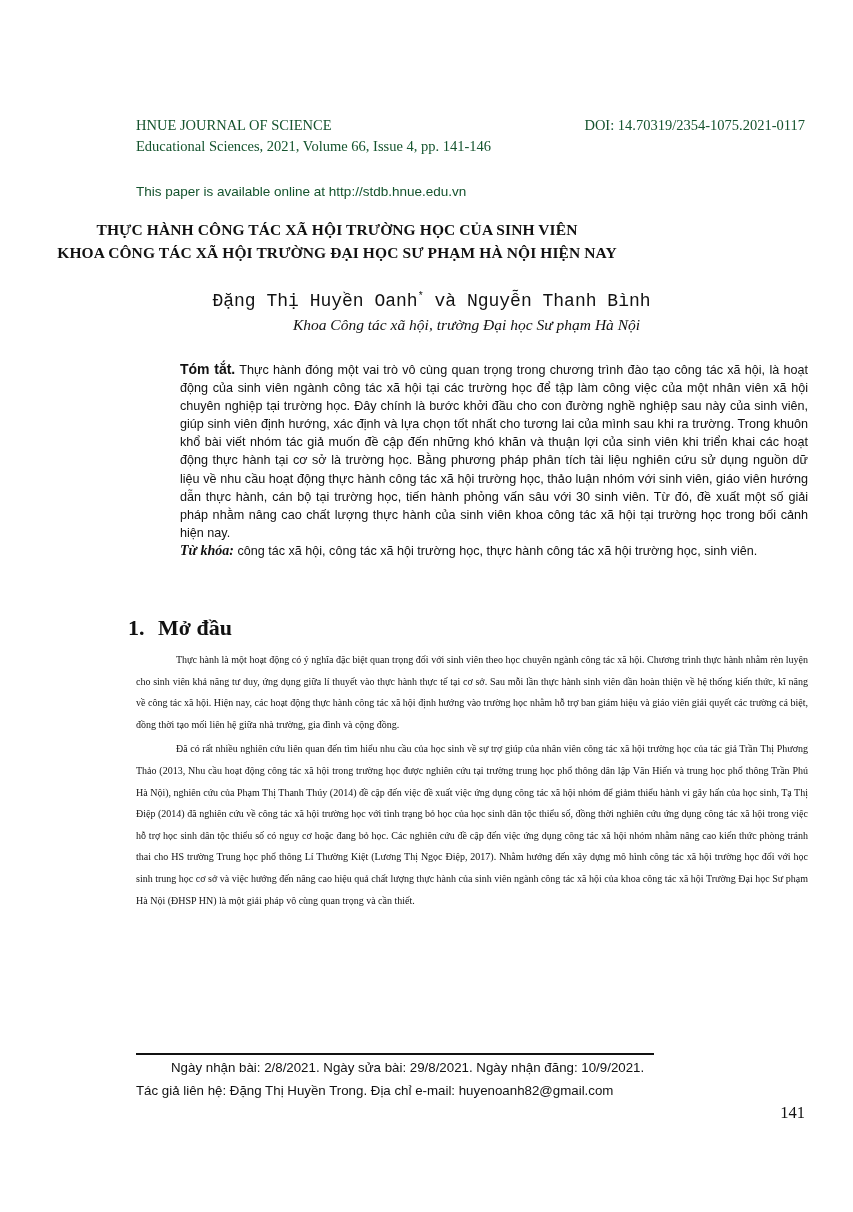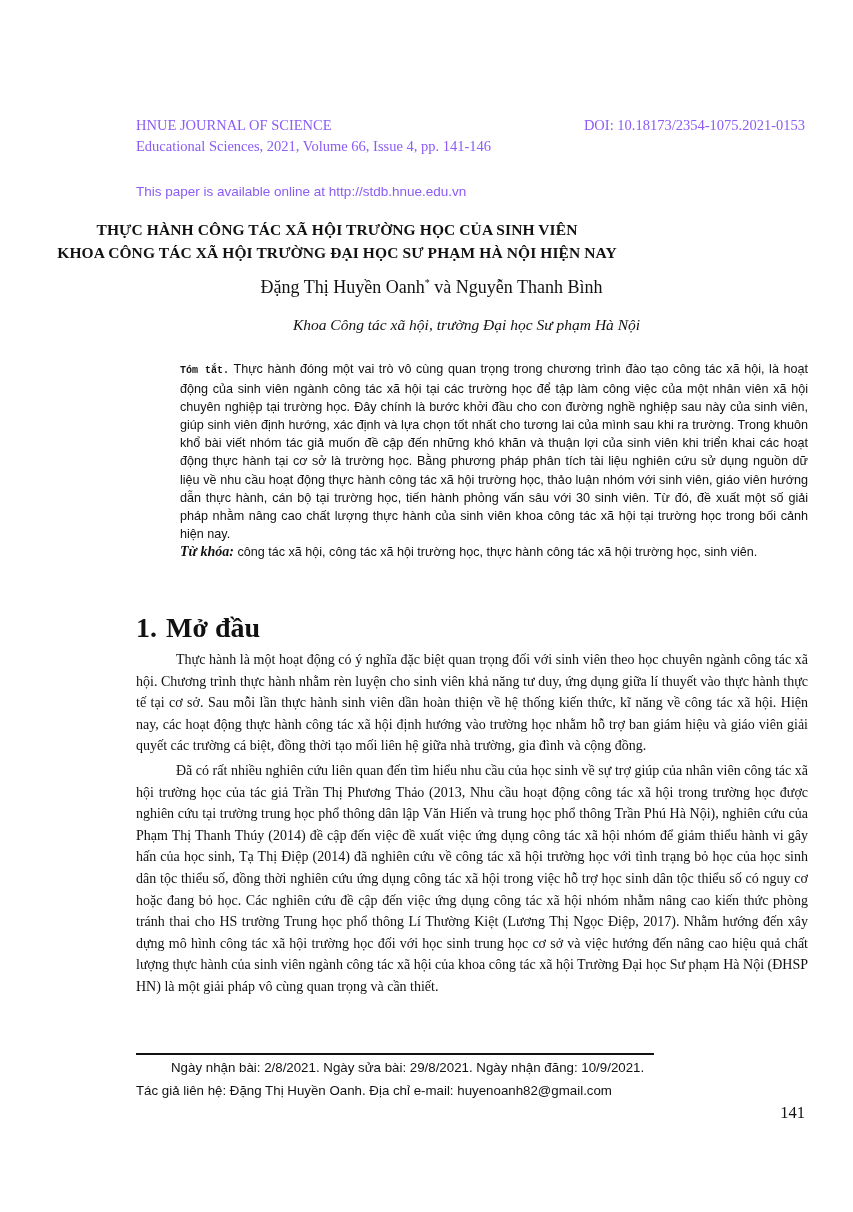--- a/index.html
+++ b/index.html
@@ -1,61 +1,61 @@
 <!DOCTYPE html>
 <html><head>
 <meta charset="utf-8">
 <style>
   html, body { margin: 0; padding: 0; background: #ffffff; }
   body { width: 853px; height: 1212px; position: relative; overflow: hidden; color: #111; font-family: "Liberation Serif", serif; }
   .abs { position: absolute; }
-  .hdr { font-size: 14.5px; line-height: 19px; color: #8b5cf6; }
+  .hdr { font-size: 14.5px; line-height: 19px; color: #14532d; }
   .hdr-sans { font-family: "Liberation Sans", sans-serif; font-size: 13.5px; }
   .title { left: 0; width: 674px; text-align: center; font-weight: bold; font-size: 15.5px; line-height: 21px; letter-spacing: 0.1px; }
   .authors { left: 0; width: 853px; text-align: center; font-size: 18px; line-height: 22px; }
   .authors sup { font-size: 10px; vertical-align: super; line-height: 0; }
   .affil { left: 0; width: 853px; text-align: center; font-style: italic; font-size: 15.5px; line-height: 20px; padding-left: 80px; box-sizing: border-box; }
   .abstract { left: 180px; width: 628px; font-family: "Liberation Sans", sans-serif; font-size: 12.6px; line-height: 18.1px; text-align: justify; }
-  .abstract b { font-family: Liberation Mono, monospace; font-size: 10px; }
+  .abstract b { font-family: Liberation Sans, sans-serif; font-size: 14px; }
   .abstract .kw { font-family: "Liberation Serif", serif; font-weight: bold; font-style: italic; font-size: 14px; margin-top: 9px; }
-  .section { left: 136px; font-weight: bold; font-size: 28px; line-height: 26px; }
+  .section { left: 128px; font-weight: bold; font-size: 22px; line-height: 26px; }
   .section .num { display: inline-block; width: 30px; }
-  .body-text { left: 136px; width: 672px; font-size: 14px; line-height: 21.6px; text-align: justify; }
+  .body-text { left: 136px; width: 672px; font-size: 10px; line-height: 21.6px; text-align: justify; }
   .body-text p { margin: 0 0 3px 0; text-indent: 40px; }
   .rule { left: 136px; width: 518px; height: 2px; background: #111; }
   .foot { left: 136px; font-size: 13.3px; line-height: 23px; font-family: "Liberation Sans", sans-serif; }
   .pagenum { right: 48px; font-size: 16.5px; }
 </style>
 </head>
 <body>
 
 <div class="abs hdr" style="left:136px; top:116px;">HNUE JOURNAL OF SCIENCE</div>
-<div class="abs hdr" style="right:48px; top:116px;">DOI: 10.18173/2354-1075.2021-0153</div>
+<div class="abs hdr" style="right:48px; top:116px;">DOI: 14.70319/2354-1075.2021-0117</div>
 <div class="abs hdr" style="left:136px; top:137px;">Educational Sciences, 2021, Volume 66, Issue 4, pp. 141-146</div>
 <div class="abs hdr hdr-sans" style="left:136px; top:158px;margin-top:24px;">This paper is available online at http://stdb.hnue.edu.vn</div>
 
 <div class="abs title" style="top:219px;">THỰC HÀNH CÔNG TÁC XÃ HỘI TRƯỜNG HỌC CỦA SINH VIÊN</div>
 <div class="abs title" style="top:242px;">KHOA CÔNG TÁC XÃ HỘI TRƯỜNG ĐẠI HỌC SƯ PHẠM HÀ NỘI HIỆN NAY</div>
 
-<div class="abs authors" style="top:276px; padding-left:10px; box-sizing:border-box;">
+<div class="abs authors" style="top:290px; padding-left:10px; box-sizing:border-box;font-family:Liberation Mono, monospace;">
   <span>Đặng Thị Huyền Oanh</span><sup>*</sup><span> và </span><span>Nguyễn Thanh Bình</span>
 </div>
 <div class="abs affil" style="top:315px;">Khoa Công tác xã hội, trường Đại học Sư phạm Hà Nội</div>
 
 <div class="abs abstract" style="top:360px;">
   <div><b>Tóm tắt.</b><span> Thực hành đóng một vai trò vô cùng quan trọng trong chương trình đào tạo công tác xã hội, là hoạt động của sinh viên ngành công tác xã hội tại các trường học để tập làm công việc của một nhân viên xã hội chuyên nghiệp tại trường học. Đây chính là bước khởi đầu cho con đường nghề nghiệp sau này của sinh viên, giúp sinh viên định hướng, xác định và lựa chọn tốt nhất cho tương lai của mình sau khi ra trường. Trong khuôn khổ bài viết nhóm tác giả muốn đề cập đến những khó khăn và thuận lợi của sinh viên khi triển khai các hoạt động thực hành tại cơ sở là trường học. Bằng phương pháp phân tích tài liệu nghiên cứu sử dụng nguồn dữ liệu về nhu cầu hoạt động thực hành công tác xã hội trường học, thảo luận nhóm với sinh viên, giáo viên hướng dẫn thực hành, cán bộ tại trường học, tiến hành phỏng vấn sâu với 30 sinh viên. Từ đó, đề xuất một số giải pháp nhằm nâng cao chất lượng thực hành của sinh viên khoa công tác xã hội tại trường học trong bối cảnh hiện nay.</span></div>
   <div><span class="kw">Từ khóa:</span><span> công tác xã hội, công tác xã hội trường học, thực hành công tác xã hội trường học, sinh viên.</span></div>
 </div>
 
 <div class="abs section" style="top:615px;">
   <span class="num">1.</span><span>Mở đầu</span>
 </div>
 
 <div class="abs body-text" style="top:649px;">
   <p>Thực hành là một hoạt động có ý nghĩa đặc biệt quan trọng đối với sinh viên theo học chuyên ngành công tác xã hội. Chương trình thực hành nhằm rèn luyện cho sinh viên khả năng tư duy, ứng dụng giữa lí thuyết vào thực hành thực tế tại cơ sở. Sau mỗi lần thực hành sinh viên dần hoàn thiện về hệ thống kiến thức, kĩ năng về công tác xã hội. Hiện nay, các hoạt động thực hành công tác xã hội định hướng vào trường học nhằm hỗ trợ ban giám hiệu và giáo viên giải quyết các trường cá biệt, đồng thời tạo mối liên hệ giữa nhà trường, gia đình và cộng đồng.</p>
   <p>Đã có rất nhiều nghiên cứu liên quan đến tìm hiểu nhu cầu của học sinh về sự trợ giúp của nhân viên công tác xã hội trường học của tác giả Trần Thị Phương Thảo (2013, Nhu cầu hoạt động công tác xã hội trong trường học được nghiên cứu tại trường trung học phổ thông dân lập Văn Hiến và trung học phổ thông Trần Phú Hà Nội), nghiên cứu của Phạm Thị Thanh Thúy (2014) đề cập đến việc đề xuất việc ứng dụng công tác xã hội nhóm để giảm thiểu hành vi gây hấn của học sinh, Tạ Thị Điệp (2014) đã nghiên cứu về công tác xã hội trường học với tình trạng bỏ học của học sinh dân tộc thiểu số, đồng thời nghiên cứu ứng dụng công tác xã hội trong việc hỗ trợ học sinh dân tộc thiểu số có nguy cơ hoặc đang bỏ học. Các nghiên cứu đề cập đến việc ứng dụng công tác xã hội nhóm nhằm nâng cao kiến thức phòng tránh thai cho HS trường Trung học phổ thông Lí Thường Kiệt (Lương Thị Ngọc Điệp, 2017). Nhằm hướng đến xây dựng mô hình công tác xã hội trường học đối với học sinh trung học cơ sở và việc hướng đến nâng cao hiệu quả chất lượng thực hành của sinh viên ngành công tác xã hội của khoa công tác xã hội Trường Đại học Sư phạm Hà Nội (ĐHSP HN) là một giải pháp vô cùng quan trọng và cần thiết.</p>
 </div>
 
 <div class="abs rule" style="top:1053px;"></div>
 <div class="abs foot" style="top:1056px;margin-left:35px;">Ngày nhận bài: 2/8/2021. Ngày sửa bài: 29/8/2021. Ngày nhận đăng: 10/9/2021.</div>
-<div class="abs foot" style="top:1079px;">Tác giả liên hệ: Đặng Thị Huyền Oanh. Địa chỉ e-mail: huyenoanh82@gmail.com</div>
+<div class="abs foot" style="top:1079px;">Tác giả liên hệ: Đặng Thị Huyền Trong. Địa chỉ e-mail: huyenoanh82@gmail.com</div>
 
 <div class="abs pagenum" style="top:1103px;">141</div>
 
 </body></html>

